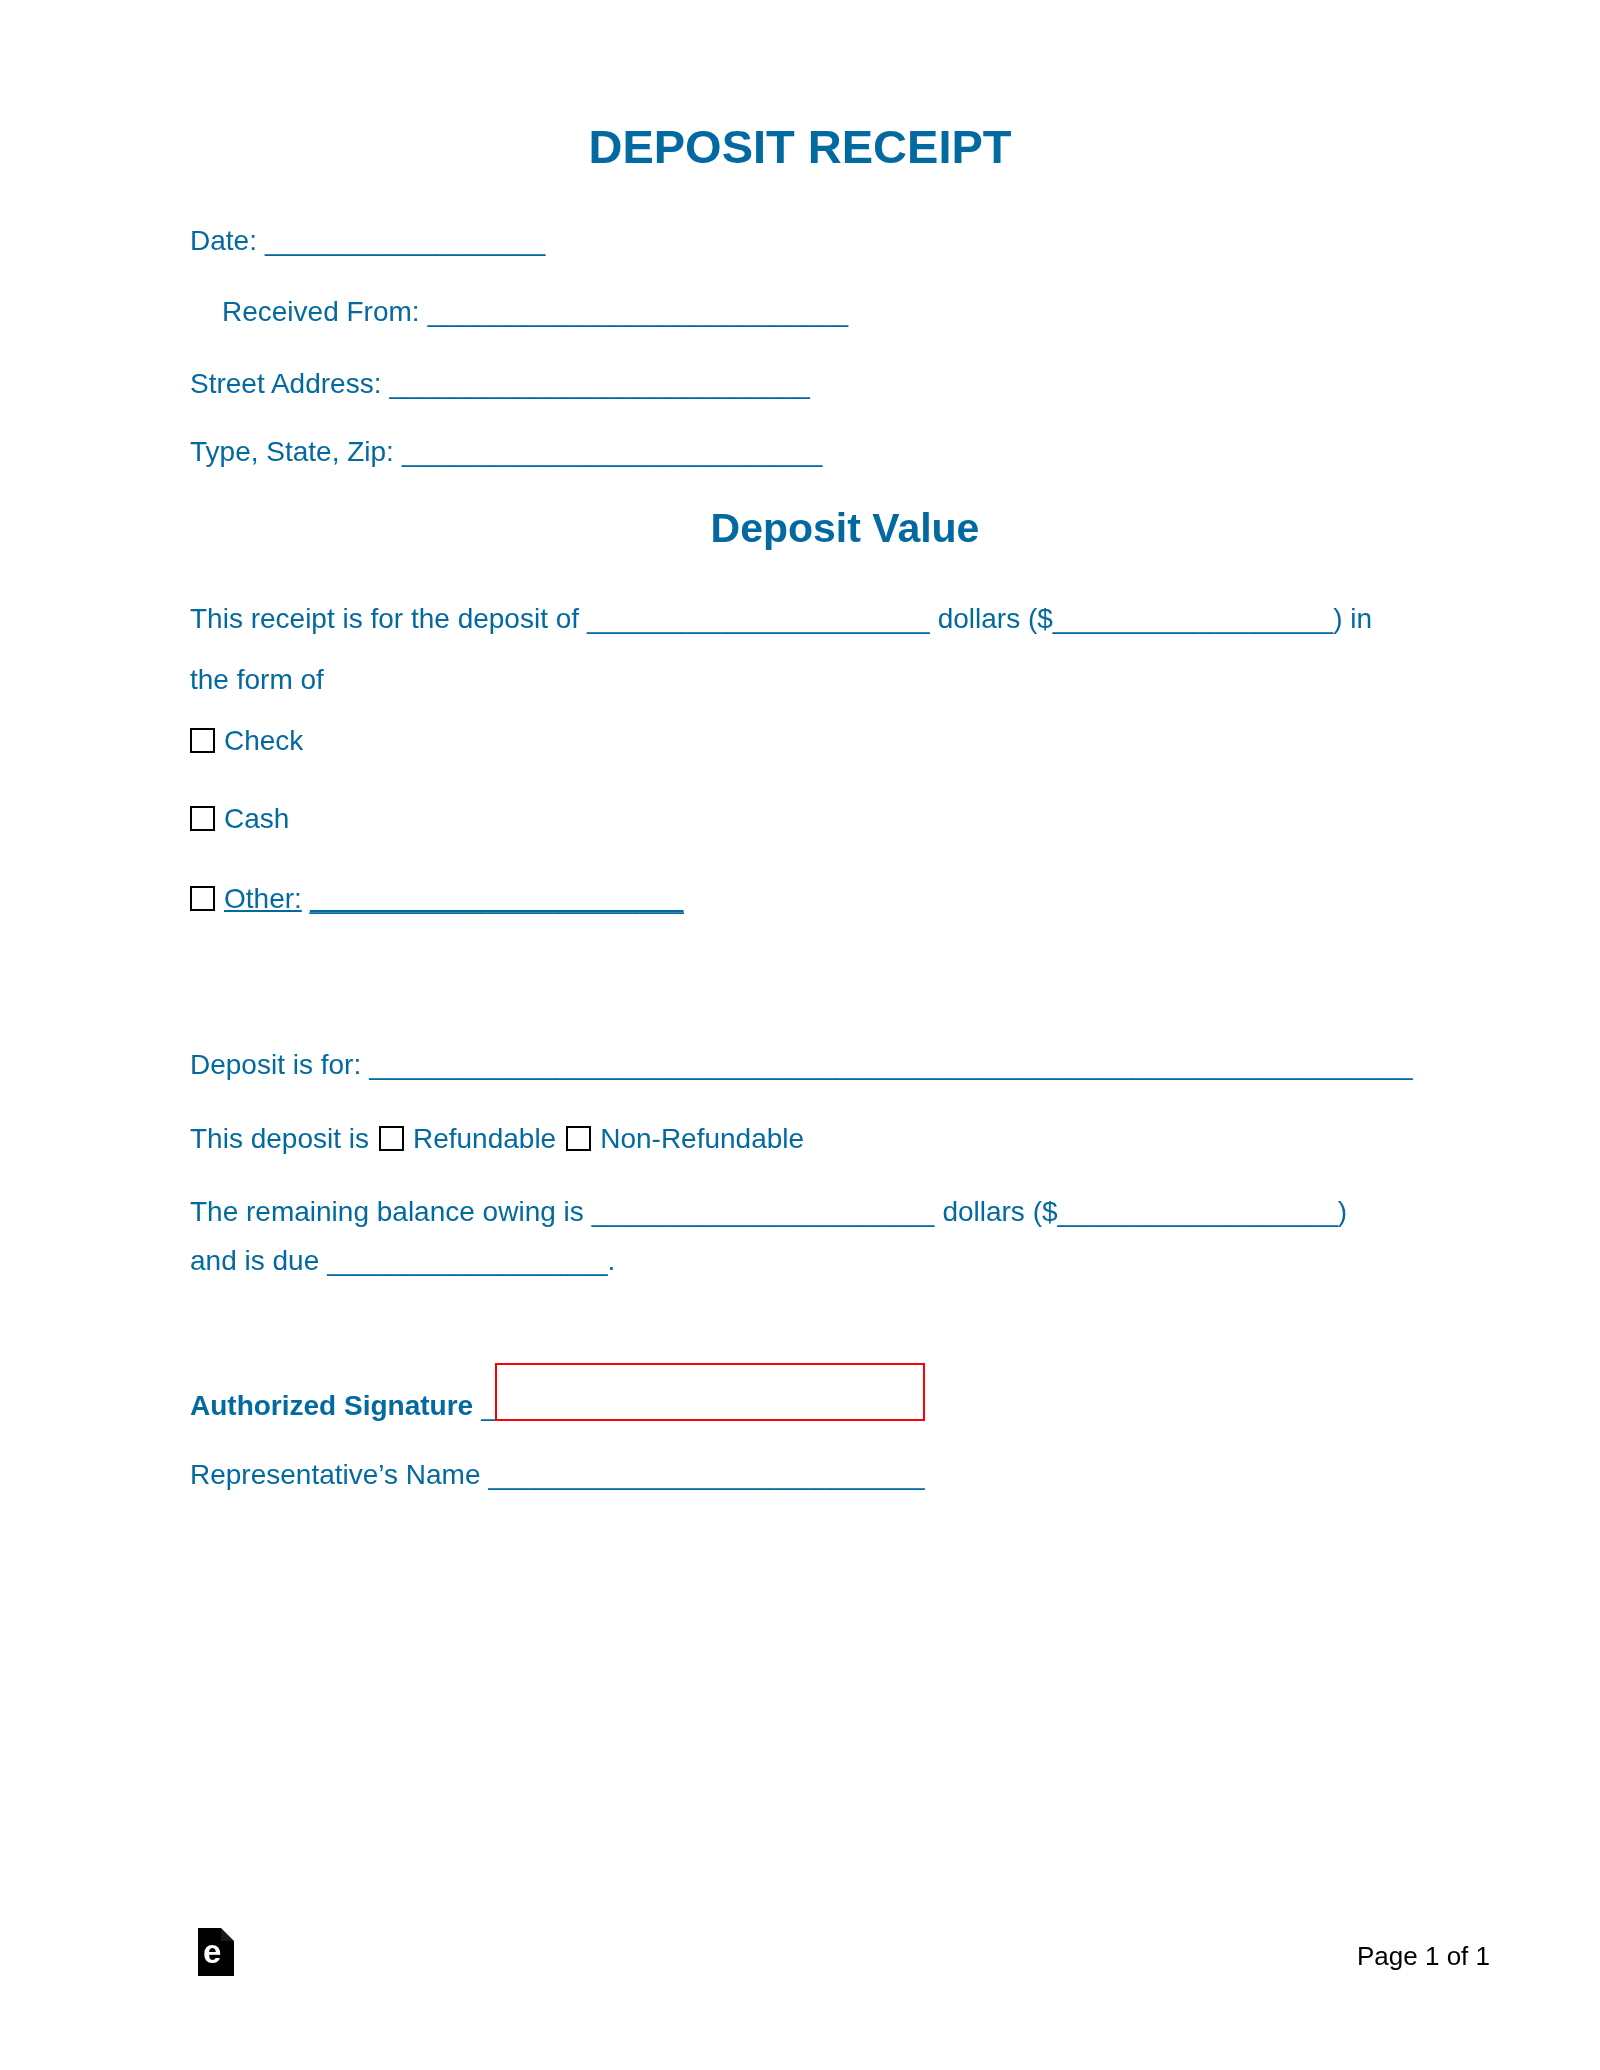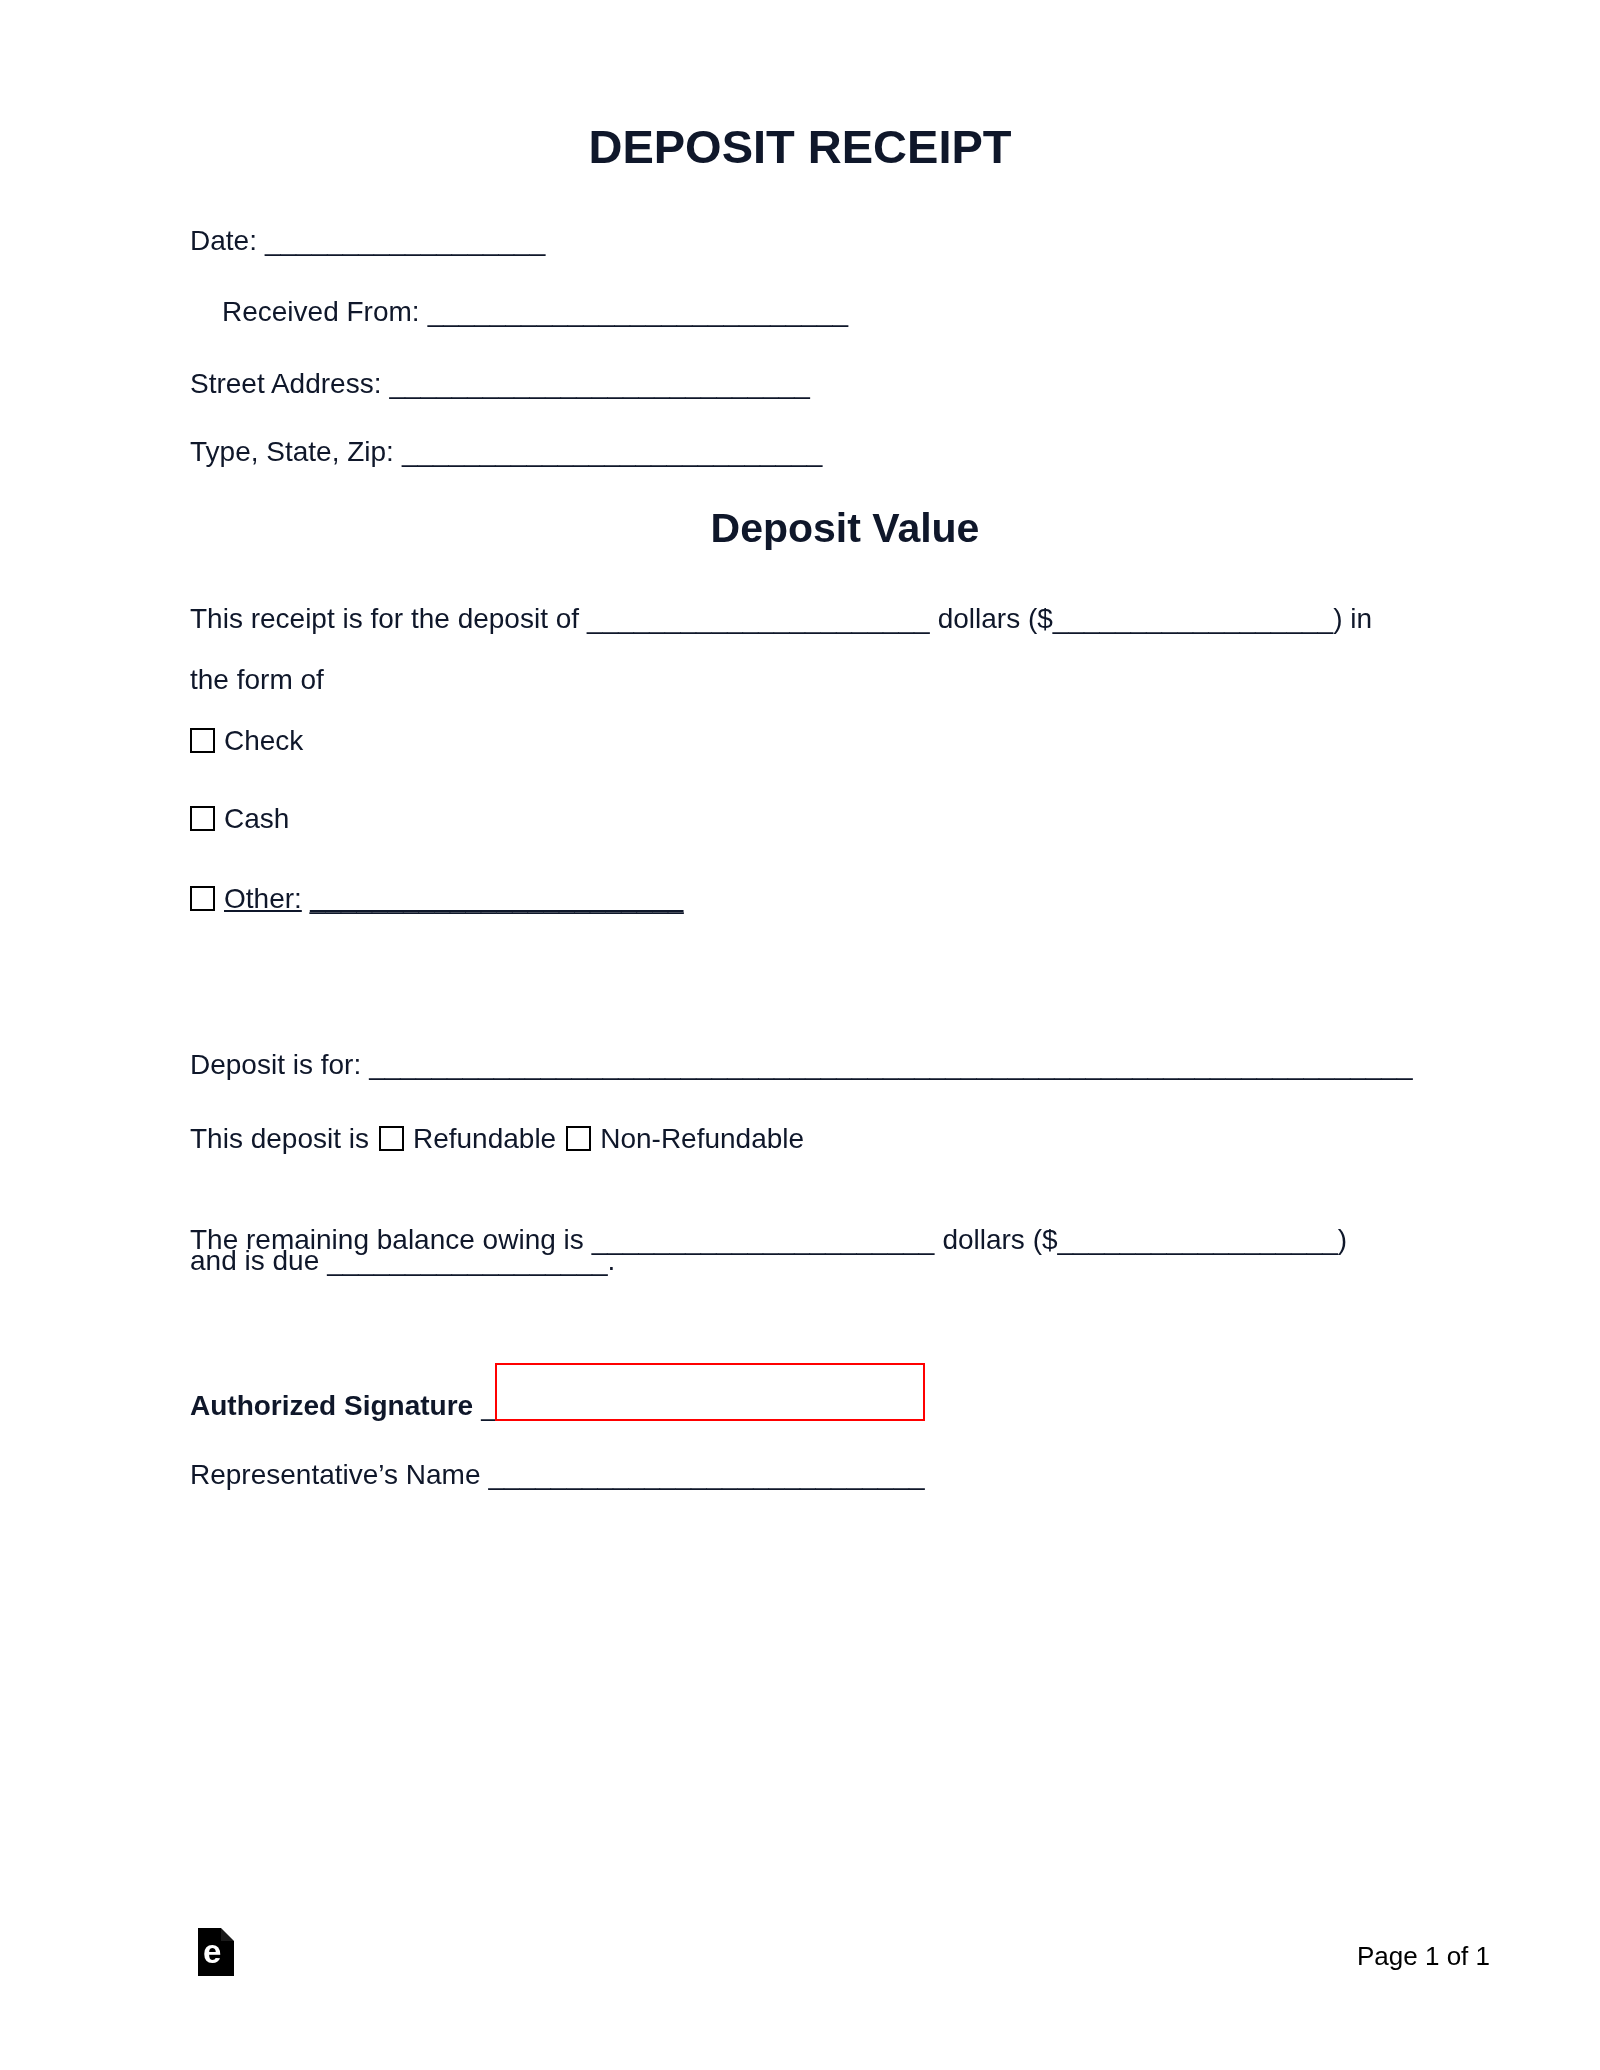--- a/index.html
+++ b/index.html
@@ -10,21 +10,21 @@
     font-family:"Liberation Sans","DejaVu Sans",sans-serif;
     color:#000000;
     overflow:hidden;
   }
   .row{
     position:absolute;
     left:190px;
     font-size:28px;
     line-height:33px;
     white-space:nowrap;
-    color:#0f172a;
+    color:#0369a1;
   }
   .centered{
     left:0;width:1600px;text-align:center;
   }
   .doc-title{
     top:120px;
     font-size:47px;line-height:54px;font-weight:bold;
   }
   .section-heading{
     font-size:41px;line-height:47px;font-weight:bold;margin-left:45px;
@@ -128,21 +128,21 @@
 
 
   <div class="row" style="top:1048px;">
     <span>Deposit is for:</span><span class="blank gap">___________________________________________________________________</span>
   </div>
 
   <div class="row" style="top:1122px;">
     <span>This deposit is</span><span class="cbx mid"></span><span>Refundable</span><span class="cbx mid"></span><span>Non-Refundable</span>
   </div>
 
-  <div class="row" style="top:1195px;margin-top:28px;">
+  <div class="row" style="top:1195px;">
     <span>The remaining balance owing is</span><span class="blank gap">______________________</span><span class="gap">dollars ($</span><span class="blank">__________________</span><span>)</span>
   </div>
 
   <div class="row" style="top:1244px;">
     <span>and is due</span><span class="blank gap">__________________</span><span>.</span>
   </div>
 
   <div class="row" style="top:1389px;">
     <span class="bold">Authorized Signature</span><span class="blank gap">____________________________</span>
   </div>

